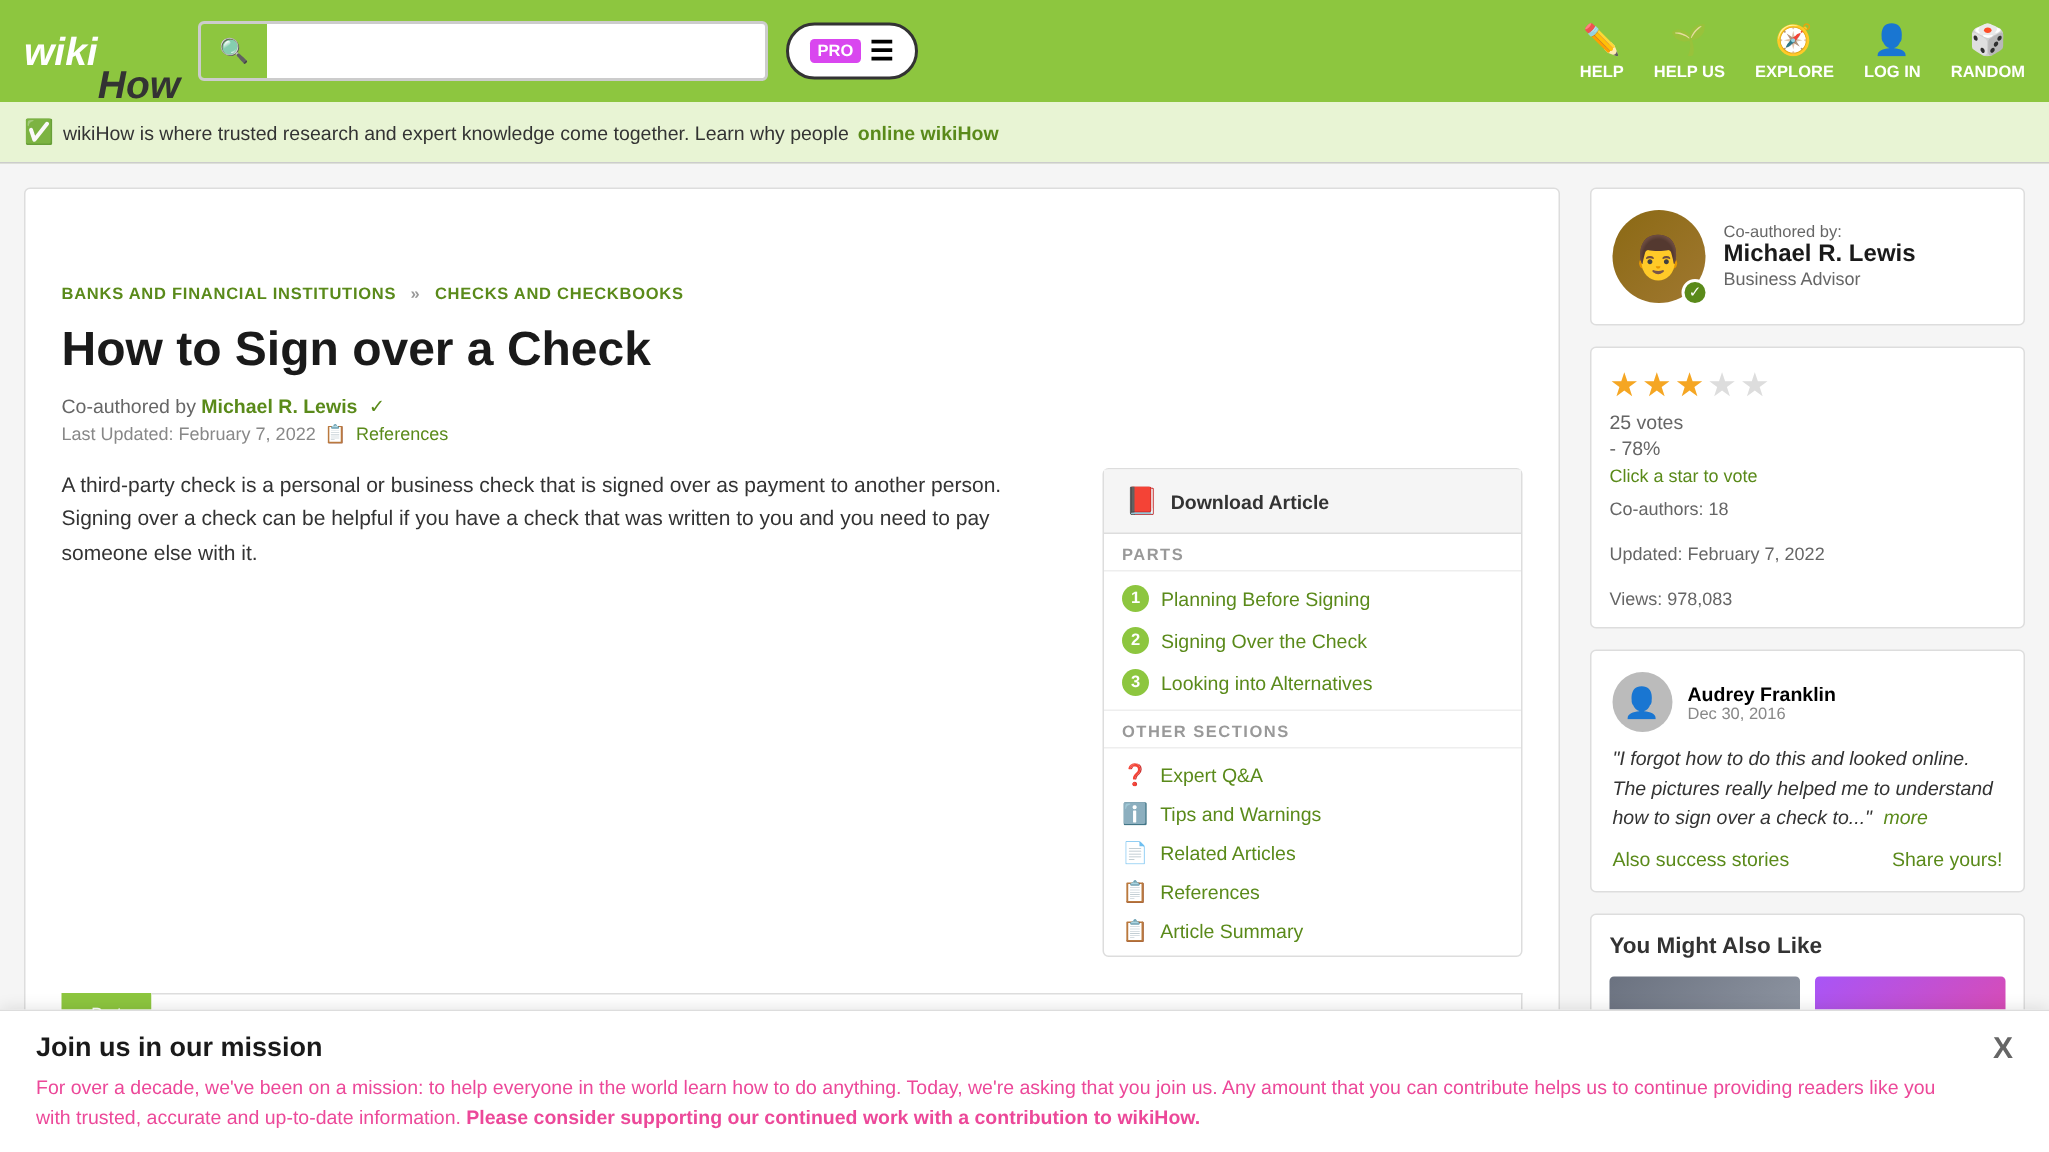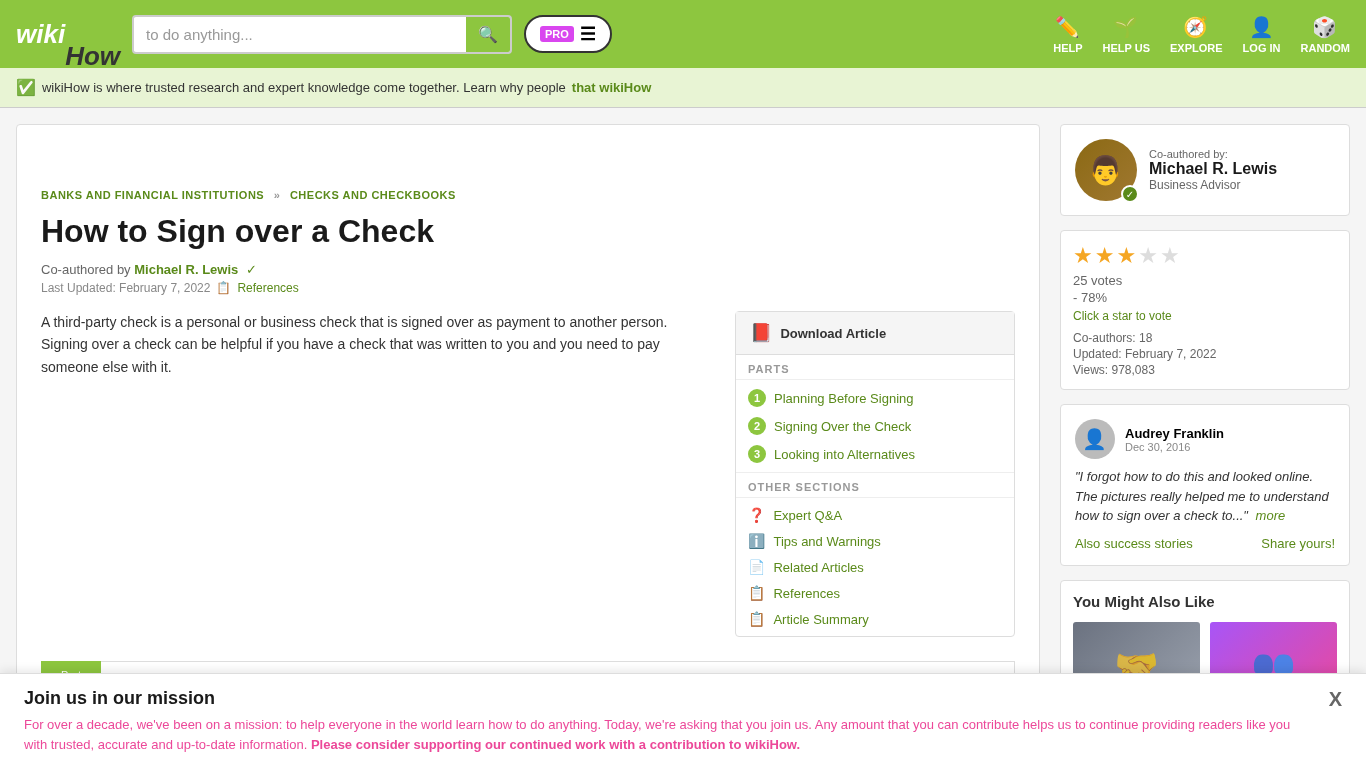--- a/index.html
+++ b/index.html
@@ -15,21 +15,20 @@
   </style>
 </head>
 <body>
 
 <header style="background:#8dc63f; padding:8px 16px; display:flex; align-items:center; gap:12px; height:68px;">
   <a href="#" style="display:flex;align-items:center;text-decoration:none;">
     <span style="font-size:26px;font-weight:bold;color:white;font-style:italic;">wiki</span>
     <span style="font-size:26px;font-weight:bold;color:#333;font-style:italic;margin-top:44px;">How</span>
   </a>
   <div style="display:flex;align-items:center;flex:1;max-width:380px;background:white;border-radius:4px;overflow:hidden;border:2px solid #ccc;">
-    <input type="text" style="border: none; outline: none; padding: 8px 12px; font-size: 15px; flex: 1 1 0%; color: rgb(153, 153, 153); width: 100%;" value="to do anything..." placeholder="to do anything...">
     <button style="background:#8dc63f;border:none;padding:8px 12px;cursor:pointer;color:white;font-size:16px;">🔍</button>
   </div>
   <button style="background:white;border:2px solid #333;border-radius:20px;padding:6px 14px;display:flex;align-items:center;gap:6px;cursor:pointer;font-weight:bold;">
     <span style="background:#d946ef;color:white;font-size:11px;font-weight:bold;padding:2px 5px;border-radius:3px;">PRO</span>
     <span style="font-size:18px;">☰</span>
   </button>
   <nav style="display:flex;align-items:center;gap:20px;margin-left:auto;">
     <a href="#" style="display:flex;flex-direction:column;align-items:center;gap:3px;color:white;text-decoration:none;font-size:11px;font-weight:bold;">
       <span style="font-size:20px;color:#333;">✏️</span>
       <span>HELP</span>
@@ -49,21 +48,21 @@
     <a href="#" style="display:flex;flex-direction:column;align-items:center;gap:3px;color:white;text-decoration:none;font-size:11px;font-weight:bold;">
       <span style="font-size:20px;color:#333;">🎲</span>
       <span>RANDOM</span>
     </a>
   </nav>
 </header>
 
 <div style="background:#e8f4d4;padding:10px 16px;font-size:13px;color:#333;display:flex;align-items:center;gap:6px;border-bottom:1px solid #ccc;">
   <span style="color:#8dc63f;font-size:16px;">✅</span>
   <span>wikiHow is where trusted research and expert knowledge come together. Learn why people </span>
-  <a href="#" style="color:#5a8a1a;font-weight:bold;text-decoration:none;">that wikiHow</a>
+  <a href="#" style="color:#5a8a1a;font-weight:bold;text-decoration:none;">online wikiHow</a>
 </div>
 
 <div class="main-container" style="display:flex;gap:20px;padding:16px 16px 80px 16px;">
 
   <div style="flex:1;background:white;border:1px solid #ddd;border-radius:4px;padding:24px;min-height:500px;">
     <div style="font-size:11px;color:#666;text-transform:uppercase;font-weight:bold;margin-bottom:12px;letter-spacing:0.5px;margin-top:40px;">
       <a href="#" style="color:#5a8a1a;text-decoration:none;">BANKS AND FINANCIAL INSTITUTIONS</a>
       <span style="color:#999;margin:0 6px;">»</span>
       <a href="#" style="color:#5a8a1a;text-decoration:none;">CHECKS AND CHECKBOOKS</a>
     </div>
@@ -161,21 +160,21 @@
       <div style="display:flex;gap:2px;margin-bottom:4px;">
         <span style="color:#f5a623;font-size:22px;cursor:pointer;">★</span>
         <span style="color:#f5a623;font-size:22px;cursor:pointer;">★</span>
         <span style="color:#f5a623;font-size:22px;cursor:pointer;">★</span>
         <span style="color:#ddd;font-size:22px;cursor:pointer;">★</span>
         <span style="color:#ddd;font-size:22px;cursor:pointer;">★</span>
       </div>
       <div style="font-size:13px;color:#666;margin-bottom:2px;">25 votes</div>
       <div style="font-size:13px;color:#666;">- <span>78%</span></div>
       <div style="font-size:12px;color:#5a8a1a;margin-top:4px;">Click a star to vote</div>
-      <div style="display:flex;flex-direction:column;font-size:12px;color:#666;margin-top:8px;gap:2px;">
+      <div style="display:flex;flex-direction:column;font-size:12px;color:#666;margin-top:8px;gap:16px;">
         <span>Co-authors: 18</span>
         <span>Updated: February 7, 2022</span>
         <span>Views: 978,083</span>
       </div>
     </div>
 
     <div style="background:white;border:1px solid #ddd;border-radius:4px;padding:14px;margin-bottom:14px;">
       <div style="display:flex;align-items:center;gap:10px;margin-bottom:8px;">
         <div style="width:40px;height:40px;border-radius:50%;background:#bbb;display:flex;align-items:center;justify-content:center;font-size:20px;color:white;flex-shrink:0;">👤</div>
         <div>

